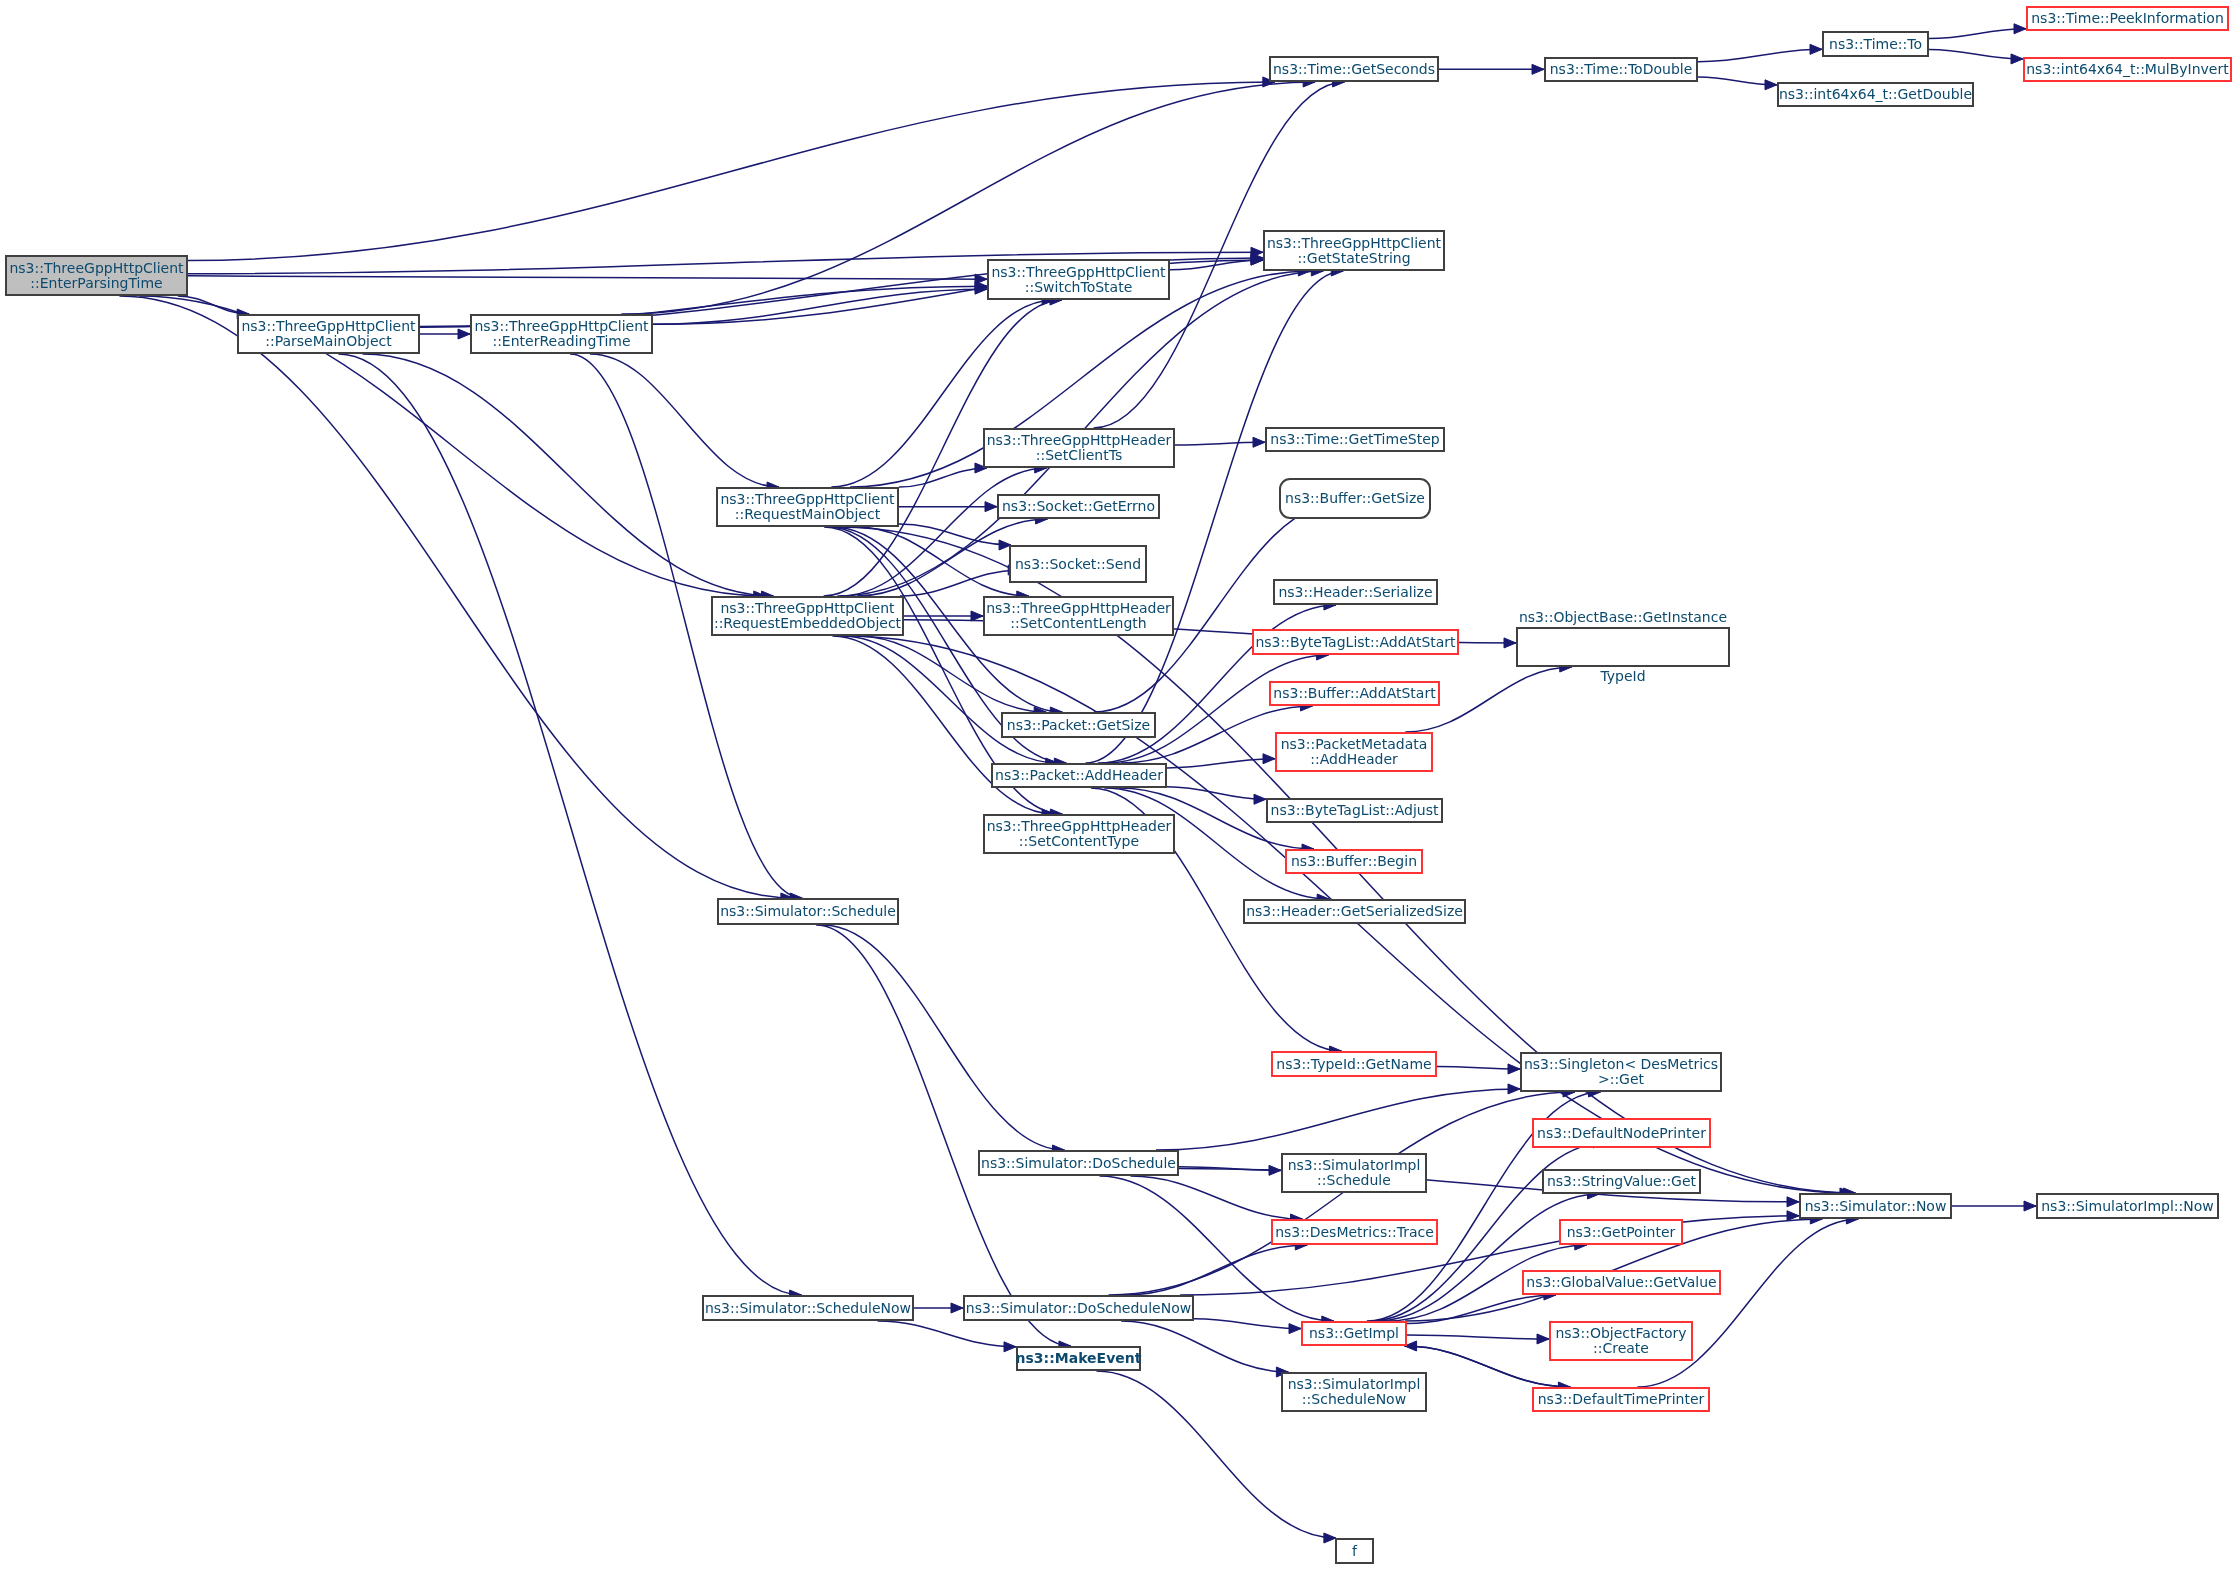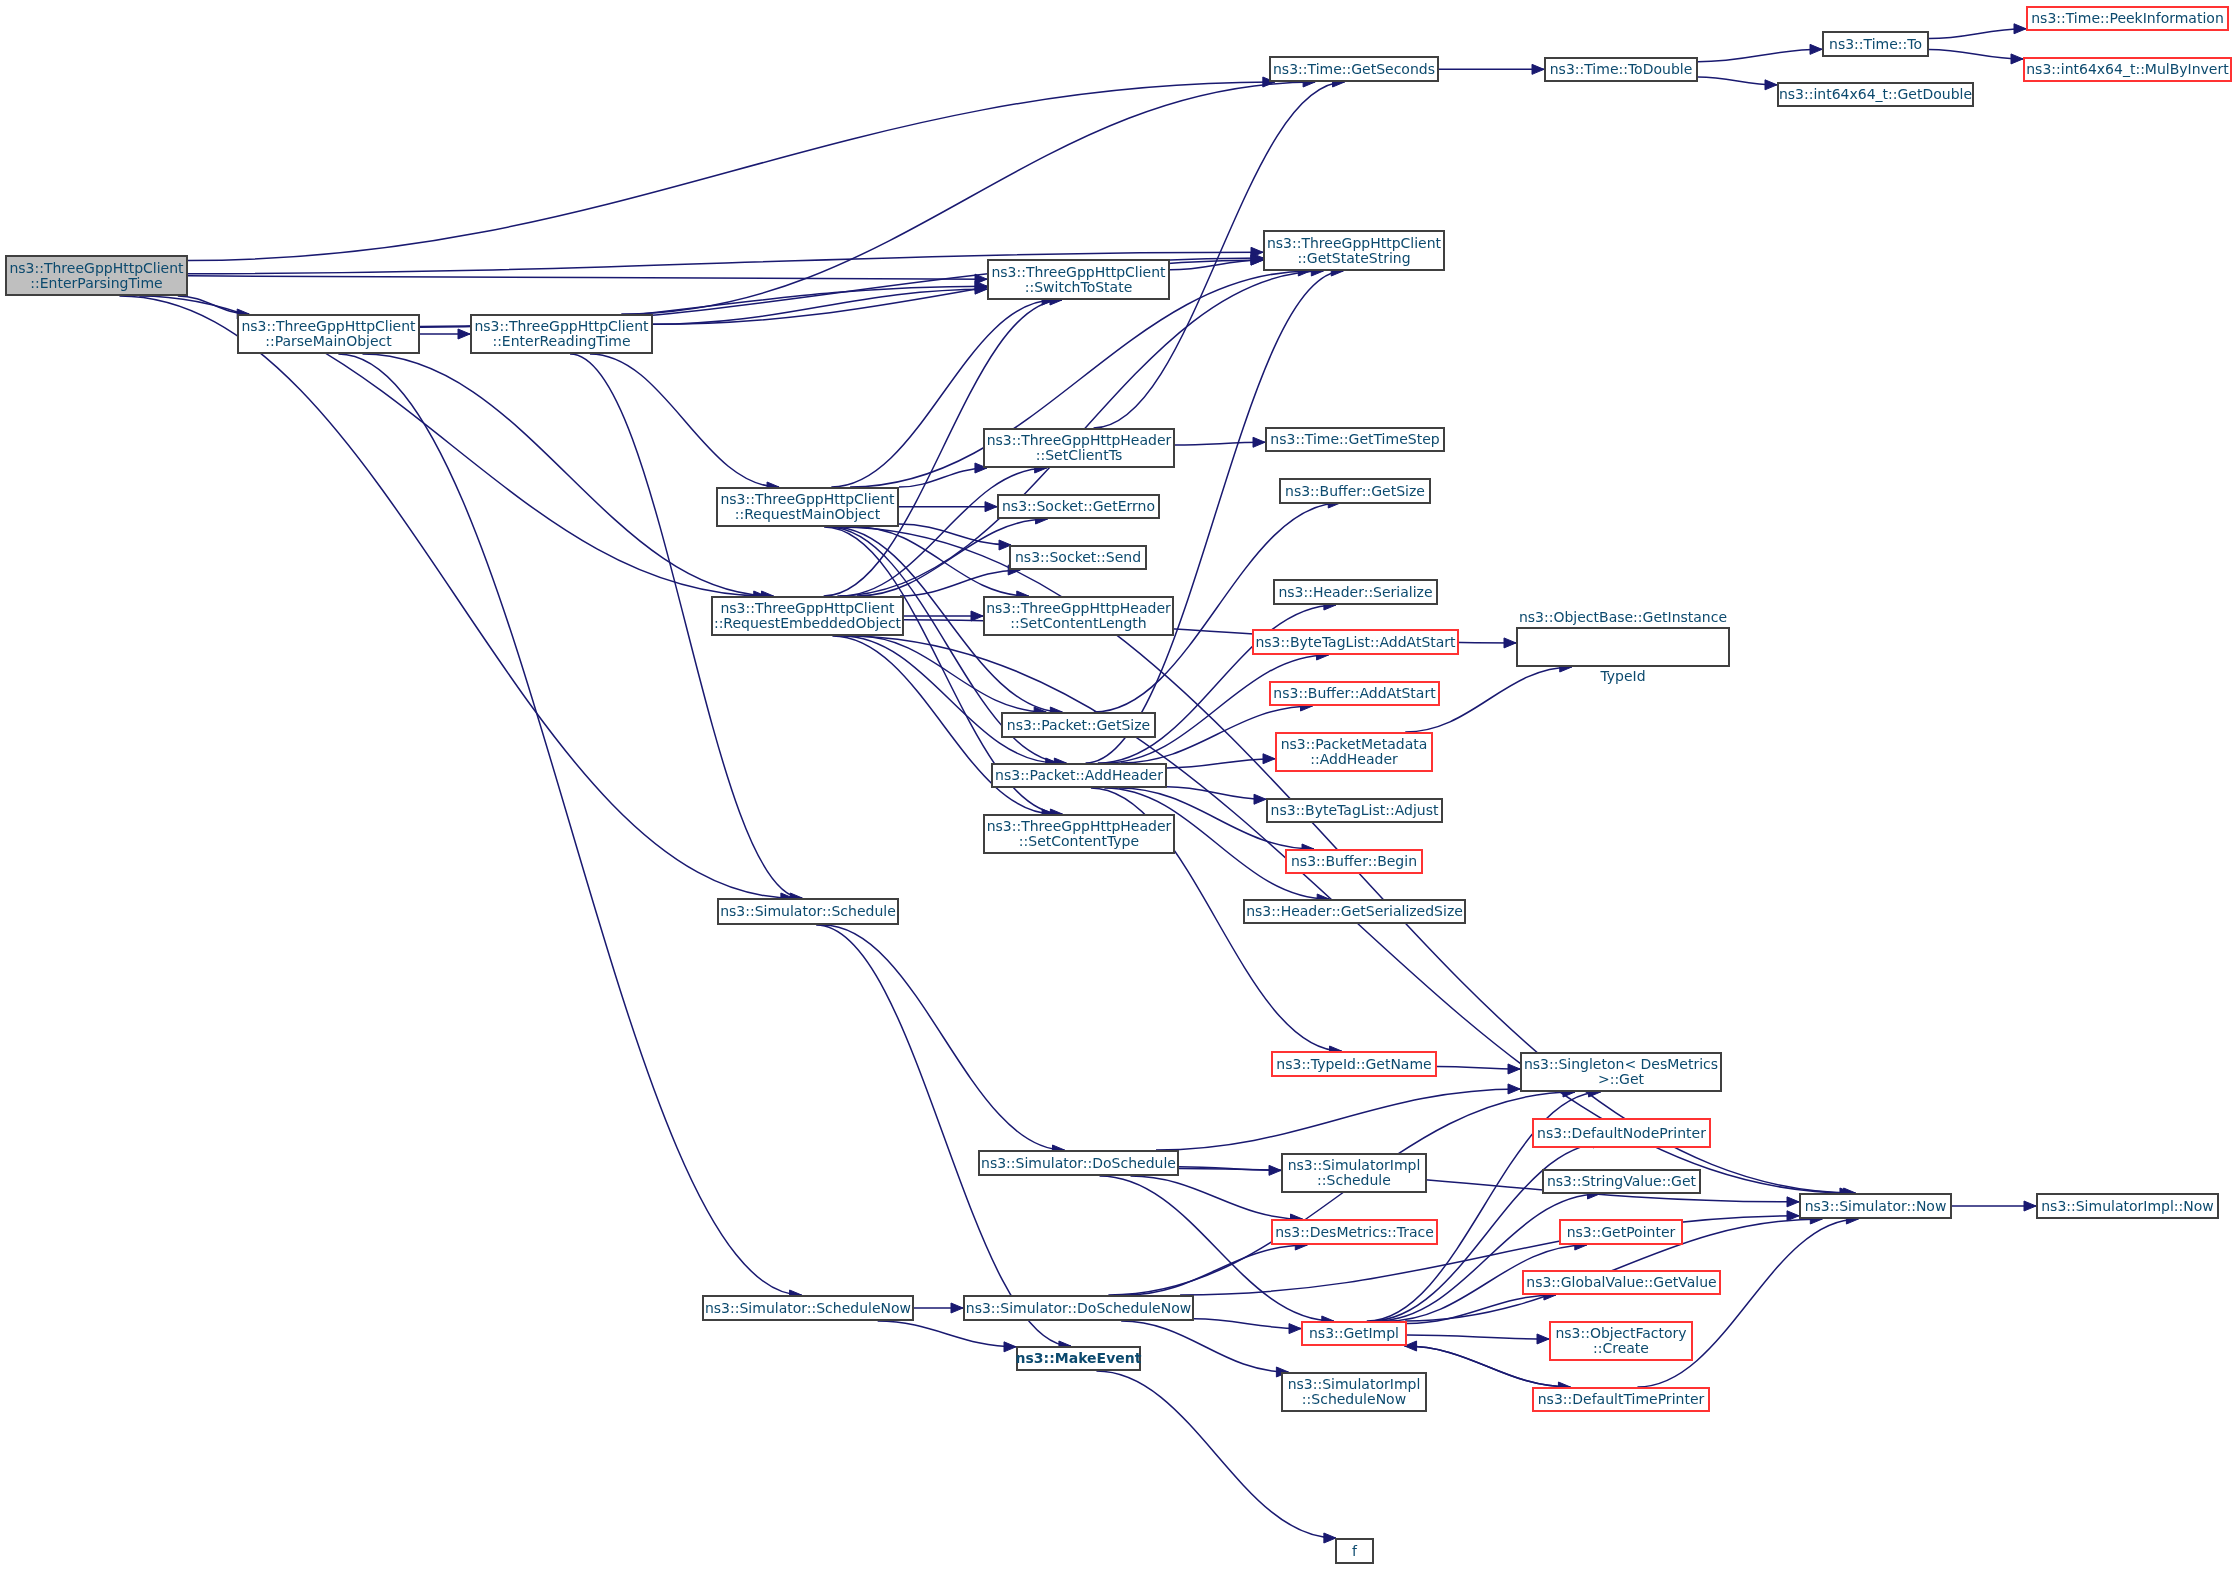--- a/index.html
+++ b/index.html
@@ -402,24 +402,24 @@
       <div class="node" style="left: 1265px; top: 427px; width: 180px; height: 25px;">
         <span>ns3::Time::GetTimeStep</span>
       </div>
       <div class="node" style="left: 716px; top: 487px; width: 183px; height: 40px;">
         <span>ns3::ThreeGppHttpClient</span>
         <span>::RequestMainObject</span>
       </div>
       <div class="node" style="left: 997px; top: 494px; width: 163px; height: 25px;">
         <span>ns3::Socket::GetErrno</span>
       </div>
-      <div class="node" style="left: 1009px; top: 545px; width: 138px; height: 25px;">
+      <div class="node" style="left: 1009px; top: 545px; width: 138px; height: 38px;">
         <span>ns3::Socket::Send</span>
       </div>
-      <div class="node" style="left: 1279px; top: 478px; width: 152px; height: 26px;">
+      <div class="node" style="left: 1279px; top: 478px; width: 152px; height: 41px; border-radius: 11px;">
         <span>ns3::Buffer::GetSize</span>
       </div>
       <div class="node" style="left: 711px; top: 596px; width: 193px; height: 40px;">
         <span>ns3::ThreeGppHttpClient</span>
         <span>::RequestEmbeddedObject</span>
       </div>
       <div class="node" style="left: 983px; top: 596px; width: 191px; height: 40px;">
         <span>ns3::ThreeGppHttpHeader</span>
         <span>::SetContentLength</span>
       </div>

